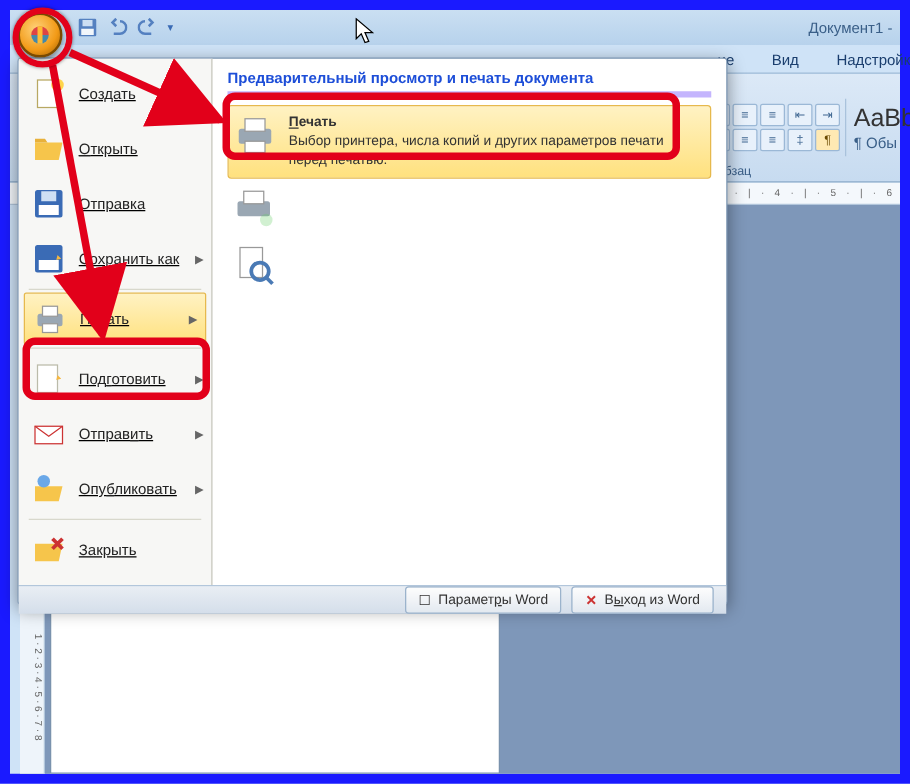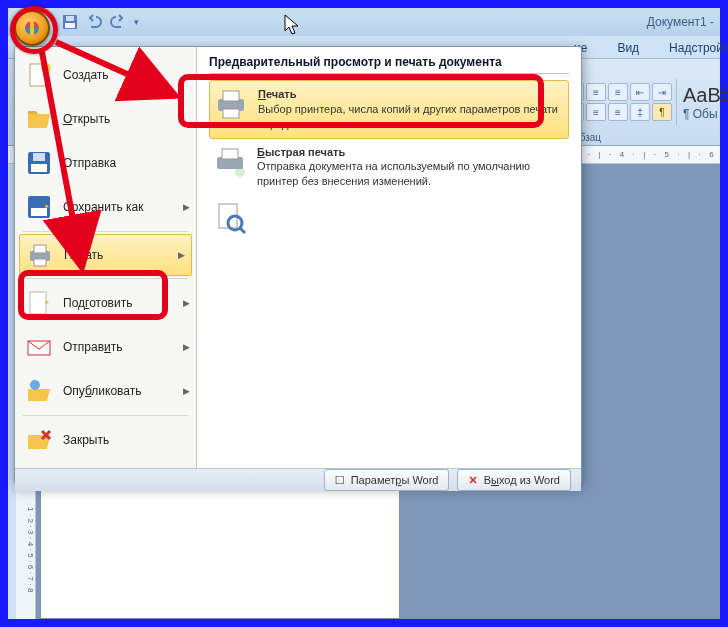--- a/index.html
+++ b/index.html
@@ -33,29 +33,29 @@
   .ruler { height:18px; background:#f4f8fc; border-bottom:1px solid #b2c6db; font-size:8px; color:#666; display:flex; align-items:center; padding-left:556px; letter-spacing:3px; white-space:nowrap; overflow:hidden; }
 
   
   .doc-area { position:absolute; left:8px; right:0; top:156px; bottom:0; background:#7e97b9; }
   .vruler-strip { position:absolute; left:0; top:316px; width:20px; bottom:0; background:#eef4fa; border-right:1px solid #b2c6db; font-size:8px; color:#666; writing-mode:vertical-rl; text-align:center; }
   .page { position:absolute; left:24px; top:326px; width:360px; bottom:0; background:#fff; border:1px solid #7a92ad; }
 
   
   .office-menu { position:absolute; left:6px; top:38px; width:568px; height:438px; background:#fff; border:1px solid #7c96b3; border-radius:3px; box-shadow:0 4px 14px rgba(0,0,0,.4); z-index:20; display:flex; flex-direction:column; }
   .menu-body { flex:1; display:flex; }
-  .menu-left { width:182px; background:#f7f7f5; border-right:1px solid #c7c7bd; padding:6px 0; }
+  .menu-left { width:155px; background:#f7f7f5; border-right:1px solid #c7c7bd; padding:6px 0;text-decoration:underline; }
   .menu-item { display:flex; align-items:center; height:44px; padding:0 10px; font-size:12px; color:#222; position:relative; cursor:default; }
   .menu-item .icon { width:28px; height:28px; margin-right:10px; flex-shrink:0; }
   .menu-item .arrow { position:absolute; right:6px; color:#666; font-size:9px; }
   .menu-item.highlight { background:linear-gradient(#fff2c3,#ffe17e); border:1px solid #e6b94d; border-radius:2px; margin:0 4px; padding:0 6px; height:42px; }
   .menu-left hr { border:none; border-top:1px solid #d8d8cc; margin:2px 8px; }
 
   .menu-right { flex:1; padding:8px 12px; }
-  .menu-right-title { font-size:12px; font-weight:bold; color:#0f172a; border-bottom:1px solid #c4b5fd; padding-bottom:4px; margin-bottom:6px; }
+  .menu-right-title { font-size:12px; font-weight:bold; color:#1d4ed8; border-bottom:5px solid #c4b5fd; padding-bottom:4px; margin-bottom:6px; }
   .sub-item { display:flex; padding:6px 4px; gap:10px; }
   .sub-item.highlight { background:linear-gradient(#fff2c3,#ffe17e); border:1px solid #e6b94d; border-radius:3px; }
   .sub-item .icon { width:34px; height:34px; flex-shrink:0; }
   .sub-item .txt { font-size:11px; color:#333; line-height:1.35; }
   .sub-item .txt .t { font-weight:bold; display:block; }
 
   .menu-footer { height:32px; background:linear-gradient(#e9eef4,#d4deea); border-top:1px solid #b2c6db; display:flex; align-items:center; justify-content:flex-end; gap:8px; padding:0 10px; }
   .footer-btn { height:22px; padding:0 10px; font-size:11px; color:#333; background:linear-gradient(#fdfdfd,#e3e9f0); border:1px solid #9bb3cc; border-radius:3px; display:flex; align-items:center; gap:6px; }
 
   
@@ -248,24 +248,20 @@
           </div>
         </div>
 
         <div class="sub-item">
           <svg class="icon" viewBox="0 0 34 34">
               <rect x="4" y="12" width="26" height="12" rx="2" fill="#9aa7b3"></rect>
               <rect x="9" y="4" width="16" height="10" fill="#fff" stroke="#999"></rect>
               <path d="M24 22l6 6M30 22l-6 6" stroke="#3a3" stroke-width="0"></path>
               <circle cx="27" cy="27" r="5" fill="#6c6" opacity=".3"></circle>
             </svg>
-          <div class="txt">
-            <span class="t"><span class="u">Б</span>ыстрая печать</span>
-            <span>Отправка документа на используемый по умолчанию принтер без внесения изменений.</span>
-          </div>
         </div>
 
         <div class="sub-item">
           <svg class="icon" viewBox="0 0 34 34">
               <rect x="6" y="3" width="18" height="24" fill="#fff" stroke="#999"></rect>
               <circle cx="22" cy="22" r="7" fill="none" stroke="#4a7ab5" stroke-width="3"></circle>
               <path d="M27 27l5 5" stroke="#4a7ab5" stroke-width="3"></path>
             </svg>
         </div>
       </div>

